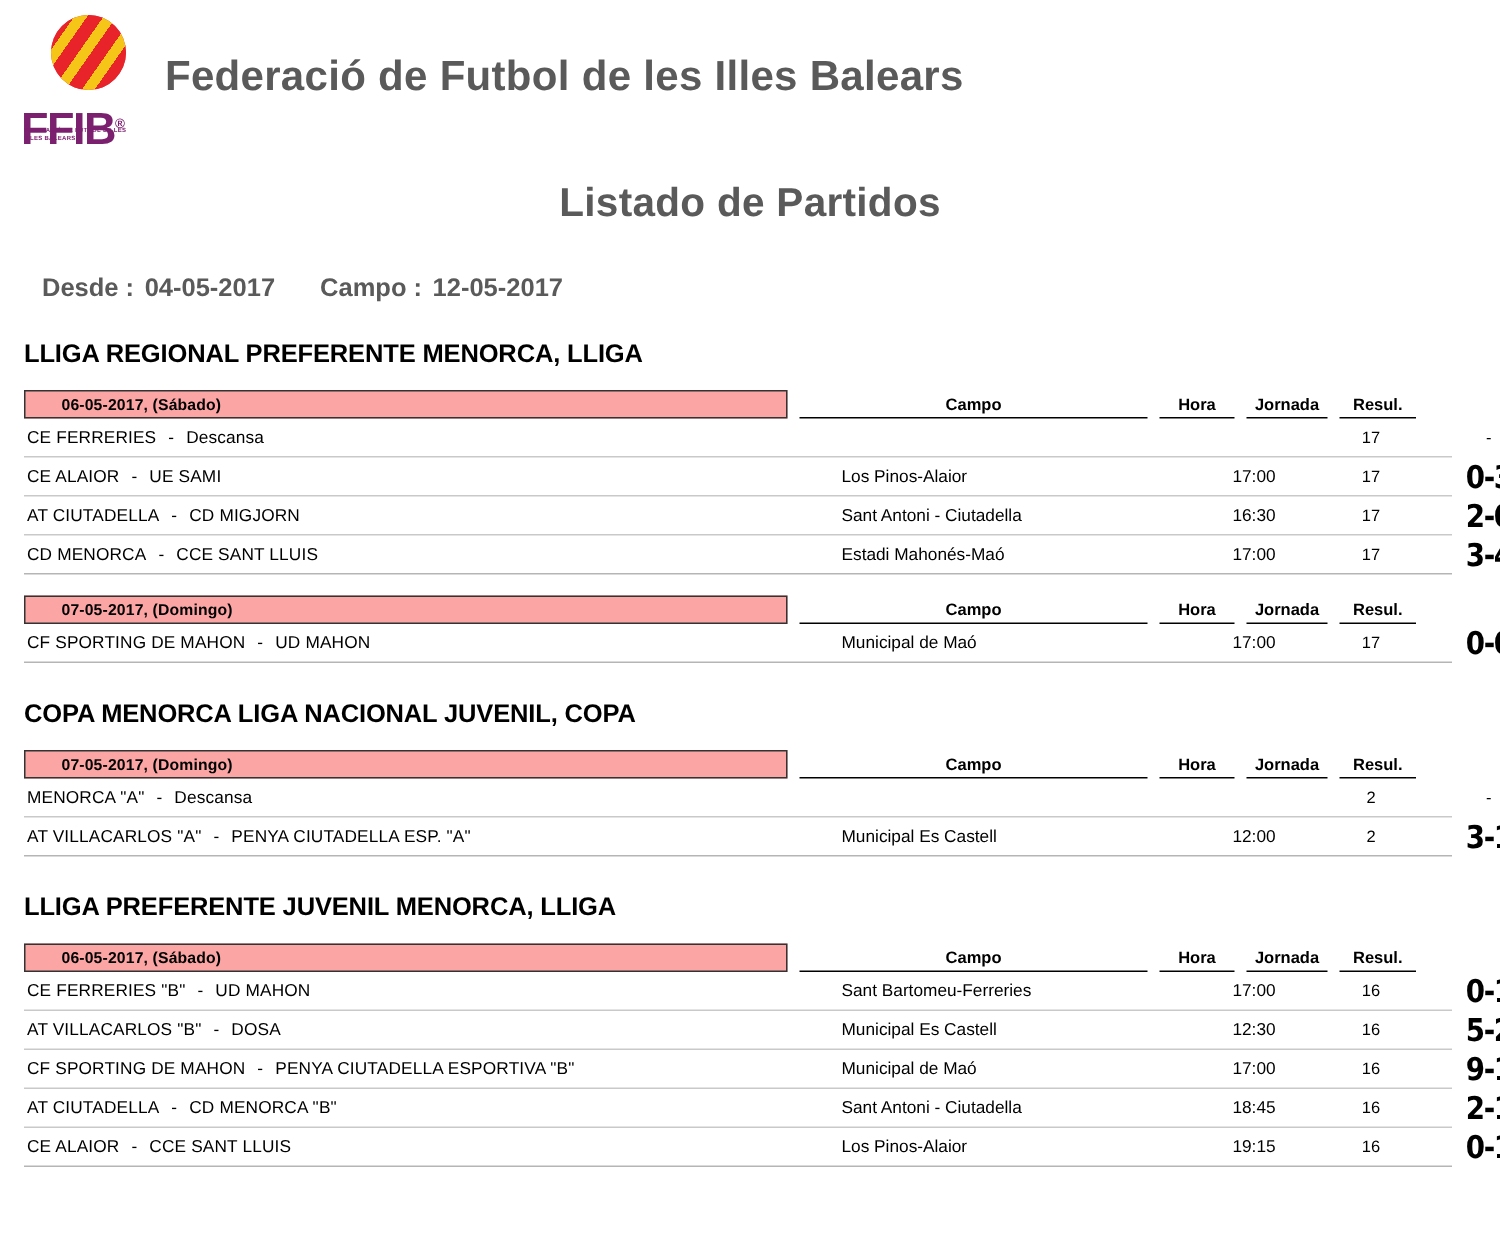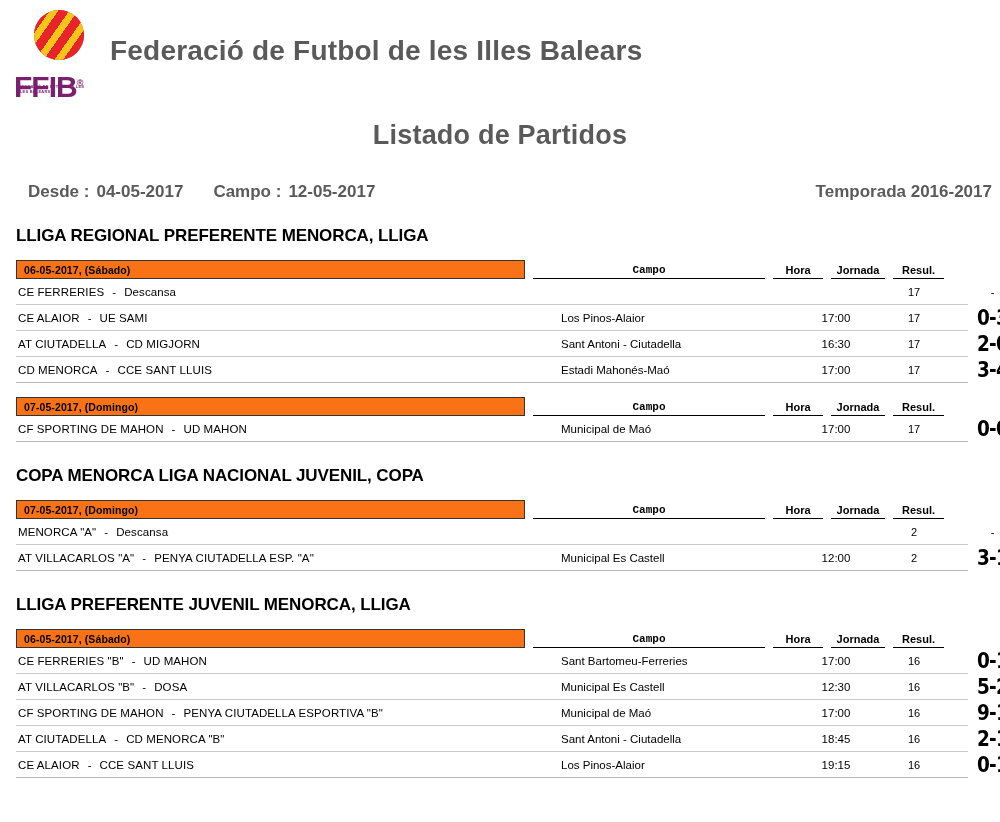--- a/index.html
+++ b/index.html
@@ -134,41 +134,41 @@
 
   .dayhead {
     display: flex;
     align-items: flex-end;
   }
   .dayhead-bar {
     flex: 0 0 509px;
     height: 19px;
     box-sizing: border-box;
     border: 1.5px solid #333;
-    background: #f97316;
+    background: #fca5a5;
     font-size: 10.5px;
     font-weight: bold;
     color: #000;
-    padding: 3px 0 0 7px;
+    padding: 3px 0 0 24px;
     letter-spacing: 0.1px;
   }
   .dayhead-cols {
     flex: 1 1 auto;
     display: flex;
     align-items: flex-end;
   }
   .colhead {
     font-size: 11px;
     font-weight: bold;
     text-align: center;
     border-bottom: 1.5px solid #000;
     padding-bottom: 2px;
     margin-left: 8px;
   }
-  .col-campo  { flex: 0 0 232px; font-family: Liberation Mono, monospace; }
+  .col-campo  { flex: 0 0 232px; }
   .col-hora   { flex: 0 0 50px; }
   .col-jorn   { flex: 0 0 54px; }
   .col-resul  { flex: 0 0 51px; }
 
   .match-row {
     display: flex;
     align-items: center;
     height: 25px;
     border-bottom: 1.2px solid #c9c9c9;
     gap: 18px;
@@ -239,21 +239,20 @@
 
 <div class="report-title">Listado de Partidos</div>
 
 <div class="range-row">
   <div class="range-left">
     <span class="lbl">Desde :</span>
     <span class="val">04-05-2017</span>
     <span class="lbl">Campo :</span>
     <span class="val">12-05-2017</span>
   </div>
-  <div class="range-right">Temporada 2016-2017</div>
 </div>
 
 <div id="leagues-root">
     <div class="league">
       <div class="league-title">LLIGA REGIONAL PREFERENTE MENORCA, LLIGA</div>
       <div class="daygroup">
         <div class="dayhead">
           <div class="dayhead-bar">06-05-2017,  (Sábado)</div>
           <div class="dayhead-cols">
             <div class="colhead col-campo">Campo</div>

